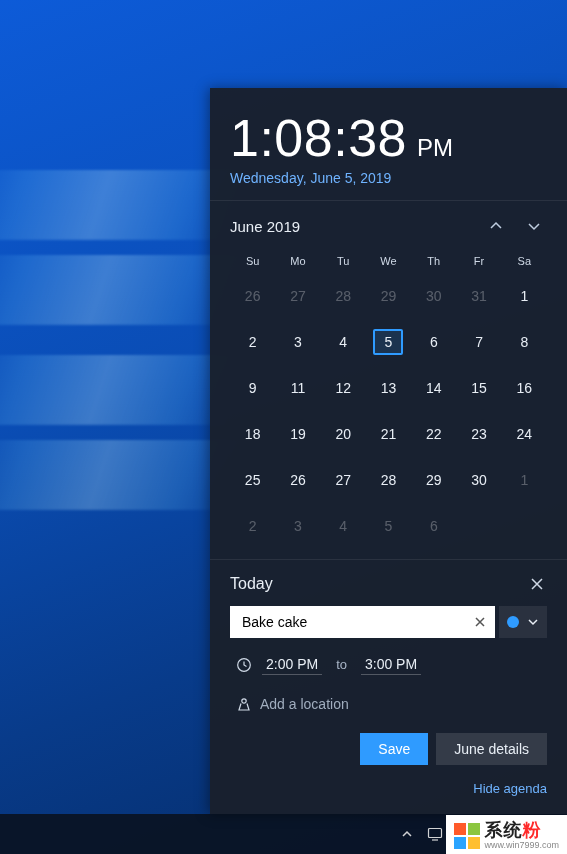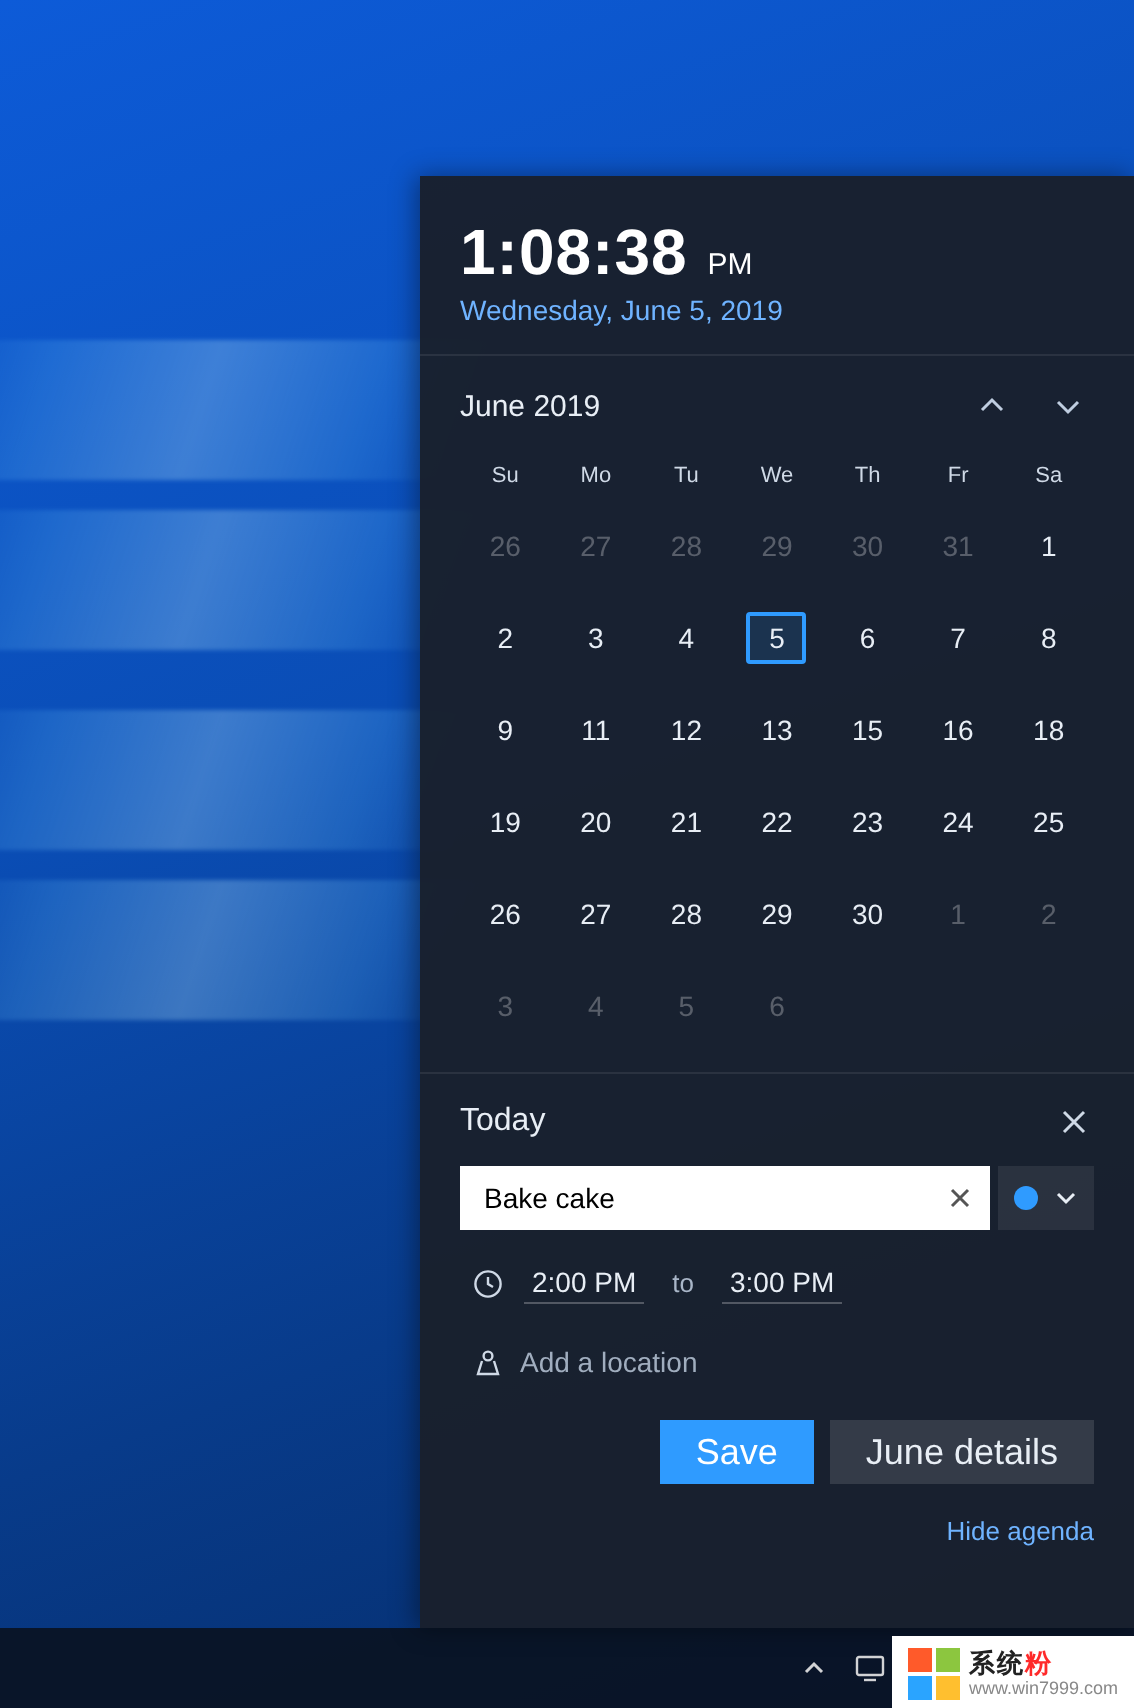--- a/index.html
+++ b/index.html
@@ -88,27 +88,27 @@
   }
 
   .clock-section {
     padding: 20px 20px 14px 20px;
   }
   .time-row {
     display: flex;
     align-items: baseline;
   }
   .time-big {
-    font-size: 32px;
-    font-weight: 700;
+    font-size: 52px;
+    font-weight: 400;
     letter-spacing: 0.5px;
     color: #fff;
   }
   .time-ampm {
-    font-size: 15px;
+    font-size: 24px;
     font-weight: 300;
     margin-left: 10px;
     color: #fff;
   }
   .date-line {
     font-size: 14px;
     color: #6fb3ff;
     margin-top: 2px;
   }
 
@@ -285,21 +285,21 @@
 
   .button-row {
     display: flex;
     justify-content: flex-end;
     align-items: center;
     margin-top: 16px;
   }
   .btn {
     height: 32px;
     padding: 0 18px;
-    font-size: 18px;
+    font-size: 14px;
     border: none;
     cursor: pointer;
     margin-left: 8px;
     display: inline-flex;
     align-items: center;
   }
   .btn.primary {
     background: #2f9bff;
     color: #fff;
   }
@@ -330,21 +330,21 @@
   }
   .wm-logo {
     display: grid;
     grid-template-columns: 12px 12px;
     grid-template-rows: 12px 12px;
     gap: 2px;
     margin-right: 4px;
   }
   .wm-sq { width: 12px; height: 12px; }
   .wm-text { display: flex; flex-direction: column; line-height: 1; }
-  .wm-cn { font-size: 13px; color: #222; font-weight: 600; letter-spacing: 1px; }
+  .wm-cn { font-size: 18px; color: #222; font-weight: 600; letter-spacing: 1px; }
   .wm-url { font-size: 9px; color: #888; margin-top: 2px; }
   .wm-fen { color: #ff2a2a; }
 
   .chevron-svg { stroke: currentColor; stroke-width: 1.5; fill: none; }
 </style>
 </head>
 <body>
 
 <div class="wallpaper">
   <div class="streaks">
@@ -400,20 +400,21 @@
         <div class="day"><span class="inner">3</span></div>
         <div class="day"><span class="inner">4</span></div>
         <div class="day sel"><span class="inner">5</span></div>
         <div class="day"><span class="inner">6</span></div>
         <div class="day"><span class="inner">7</span></div>
         <div class="day"><span class="inner">8</span></div>
         <div class="day"><span class="inner">9</span></div>
         <div class="day"><span class="inner">11</span></div>
         <div class="day"><span class="inner">12</span></div>
         <div class="day"><span class="inner">13</span></div>
+        <div class="day"><span class="inner">14</span></div>
         <div class="day"><span class="inner">15</span></div>
         <div class="day"><span class="inner">16</span></div>
         <div class="day"><span class="inner">18</span></div>
         <div class="day"><span class="inner">19</span></div>
         <div class="day"><span class="inner">20</span></div>
         <div class="day"><span class="inner">21</span></div>
         <div class="day"><span class="inner">22</span></div>
         <div class="day"><span class="inner">23</span></div>
         <div class="day"><span class="inner">24</span></div>
         <div class="day"><span class="inner">25</span></div>

